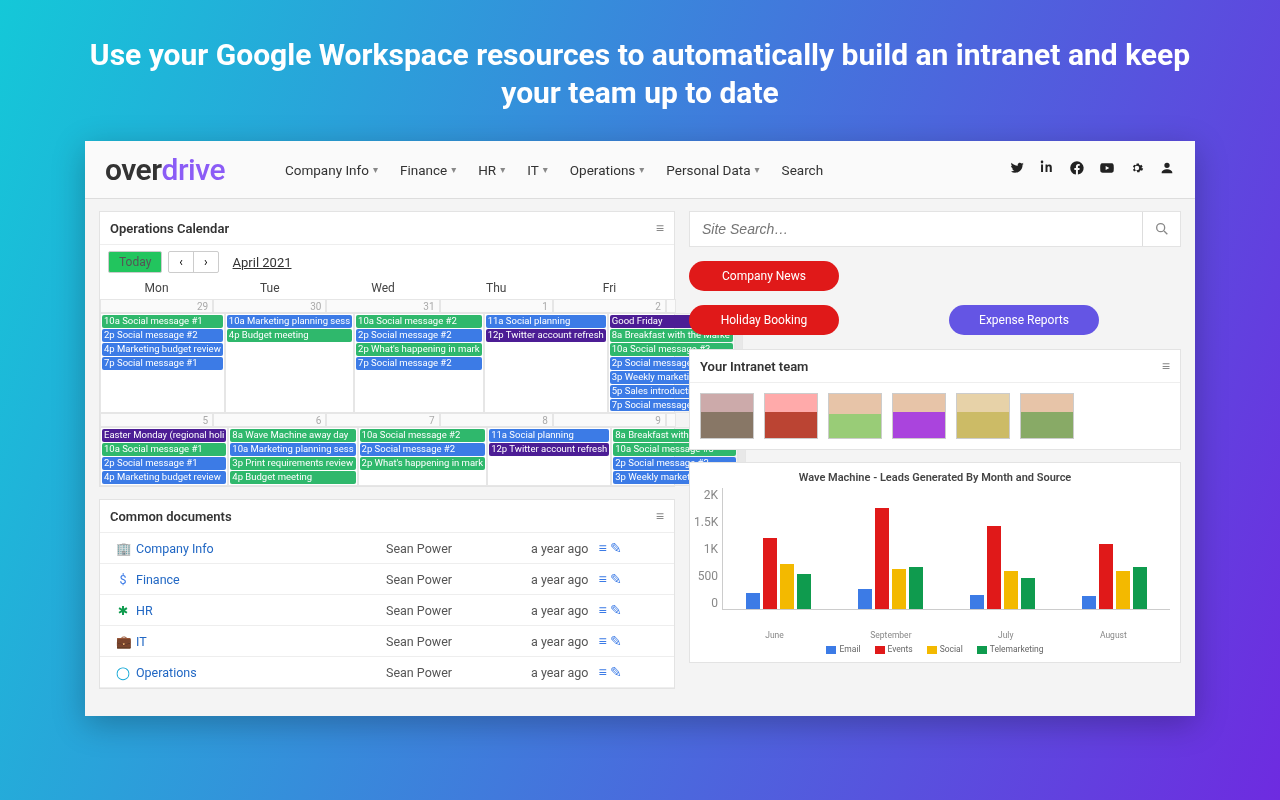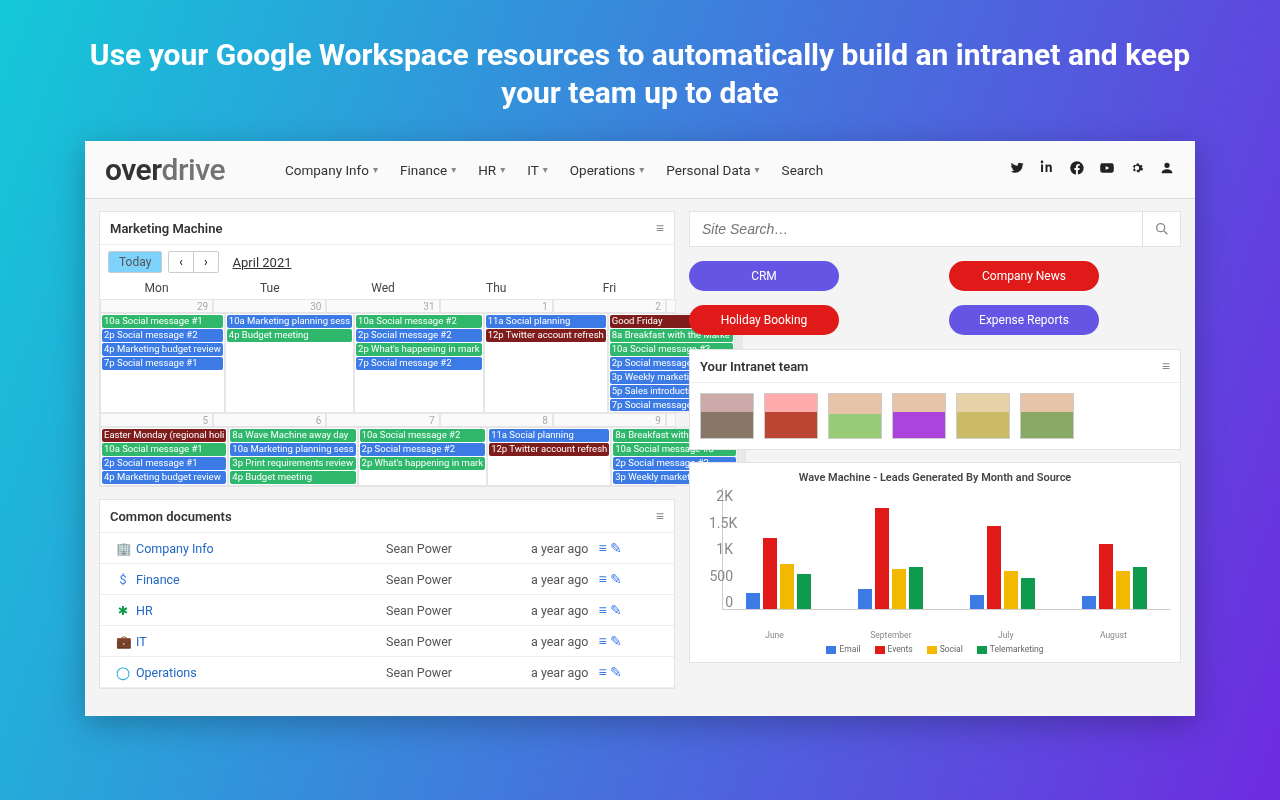--- a/index.html
+++ b/index.html
@@ -13,48 +13,48 @@
     font-size: 30px; font-weight: 700; line-height: 1.25;
   }
   .app {
     background: #f4f4f4; width: 1110px; margin: 10px auto 0; height: 575px;
     box-shadow: 0 8px 30px rgba(0,0,0,.25); overflow: hidden; position: relative;
   }
   
   .topbar { display: flex; align-items: center; background:#fafafa; height:58px; padding:0 20px; border-bottom:1px solid #ddd; }
   .logo { font-size: 30px; font-weight: 600; letter-spacing: -.5px; }
   .logo .rest { color:#333;margin-top:16px; }
-  .logo .drive { color:#737373; font-weight:500; }
+  .logo .drive { color:#8b5cf6; font-weight:500; }
   .nav { display:flex; gap:22px; margin-left:60px; font-size:13.5px; color:#333; }
   .nav-item { display:flex; align-items:center; gap:4px; cursor:pointer; }
   .chev { font-size:10px; color:#888; }
   .topright { margin-left:auto; display:flex; gap:14px; align-items:center; color:#222; }
   .topright svg, .topright .ic { width:16px; height:16px; fill:#222; }
   
   .main { display:flex; gap:14px; padding:12px 14px; }
   .left { width:576px; }
   .right { width:494px; }
   .panel { background:#fff; border:1px solid #e3e3e3; margin-bottom:12px; }
   .panel-h { display:flex; align-items:center; padding:8px 10px; font-size:13px; font-weight:600; color:#333; border-bottom:1px solid #eee;}
   .panel-h .ham { margin-left:auto; color:#888; font-size:14px; cursor:pointer; }
   
   .cal-ctrl { display:flex; align-items:center; gap:6px; padding:6px 8px; }
-  .cal-ctrl .btn { border:1px solid #ccc; background:#7dd3fc; padding:3px 10px; font-size:12px; color:#555; border-radius:2px; cursor:pointer;}
+  .cal-ctrl .btn { border:1px solid #ccc; background:#22c55e; padding:3px 10px; font-size:12px; color:#555; border-radius:2px; cursor:pointer;}
   .cal-ctrl .arrows { display:flex; border:1px solid #ccc; border-radius:2px; overflow:hidden;}
   .cal-ctrl .arrows span { padding:3px 10px; cursor:pointer; font-size:12px; }
   .cal-ctrl .arrows span:first-child { border-right:1px solid #ccc; }
   .cal-ctrl .month { margin-left:8px; font-size:13px; color:#333;text-decoration:underline; }
   .cal-head { display:grid; grid-template-columns: 1fr 1fr 1fr 1fr 1fr 8px; font-size:12px; color:#444; text-align:center; padding:2px 0 4px; }
   .cal-grid { display:grid; grid-template-columns: 1fr 1fr 1fr 1fr 1fr 8px; }
   .cell { border:1px solid #e6e6e6; min-height:12px; }
   .daterow .cell { text-align:right; font-size:10px; color:#aaa; padding:1px 4px; background:#fafafa; height:14px; }
   .ev { font-size:9.5px; color:#fff; padding:1px 2px; white-space:nowrap; overflow:hidden; text-overflow:ellipsis; border-radius:2px; margin:1px; line-height:1.15; }
   .ev.blue  { background:#3c7be6; }
   .ev.green { background:#2fb86c; }
-  .ev.teal  { background:#7f1d1d; }
+  .ev.teal  { background:#4c1d95; }
   .scrolltrack { background:#e8e8e8; }
   
   .docs-head { display:grid; grid-template-columns: 270px 145px 1fr; background:#2a3140; color:#eee; font-size:12px; font-weight:600; padding:7px 16px; }
   .docs-row { display:grid; grid-template-columns: 270px 145px 1fr; font-size:12.5px; color:#2268c4; padding:7px 16px; border-bottom:1px solid #eee; align-items:center; }
   .docs-row .own,.docs-row .mod { color:#555; }
   .doc-ic { display:inline-block; width:14px; text-align:center; margin-right:6px; }
   .mod { display:flex; align-items:center; gap:6px; }
   .mod .acts { color:#3c7be6; font-size:14px; margin-left:4px;}
   
   .search { display:flex; align-items:center; background:#fff; border:1px solid #e3e3e3; height:36px; margin-bottom:14px; }
@@ -67,21 +67,21 @@
   .team { display:flex; gap:10px; padding:10px; }
   .avatar { width:54px; height:46px; background:#777; border:1px solid #ccc; background-size:cover; }
   .avatar:nth-child(1){ background: linear-gradient(#caa 40%, #876 40%); }
   .avatar:nth-child(2){ background: linear-gradient(#faa 40%, #b43 40%); }
   .avatar:nth-child(3){ background: linear-gradient(#e7c4a8 45%, #9c7 45%); }
   .avatar:nth-child(4){ background: linear-gradient(#e7c4a8 40%, #a4d 40%); }
   .avatar:nth-child(5){ background: linear-gradient(#e7d2a8 40%, #cb6 40%); }
   .avatar:nth-child(6){ background: linear-gradient(#e7c4a8 40%, #8a6 40%); }
   .chart-panel .title { text-align:center; font-size:11px; font-weight:600; color:#444; padding:8px 0 4px; }
   .chart { height:140px; position:relative; padding:0 10px 18px 32px; }
-  .yax { position:absolute; left:19px; top:0; bottom:18px; width:24px; display:flex; flex-direction:column; justify-content:space-between; font-size:14px; color:#888; text-align:right; }
+  .yax { position:absolute; left:4px; top:0; bottom:18px; width:24px; display:flex; flex-direction:column; justify-content:space-between; font-size:12px; color:#888; text-align:right; }
   .plot { display:flex; height:100%; align-items:flex-end; justify-content:space-around; border-left:1px solid #ccc; border-bottom:1px solid #ccc; }
   .group { display:flex; align-items:flex-end; gap:3px; }
   .bar { width:14px; }
   .bar.b1{ background:#3c7be6;} .bar.b2{ background:#e01919;} .bar.b3{ background:#f3b900;} .bar.b4{ background:#0f9b4e;}
   .xlabels { display:flex; justify-content:space-around; font-size:8.5px; color:#888; padding:2px 10px 0 32px;}
   .legend { display:flex; justify-content:center; gap:14px; font-size:8.5px; color:#666; padding:4px 0 8px;}
   .sw { display:inline-block; width:10px; height:8px; margin-right:3px; vertical-align:middle;}
 </style>
 </head>
 <body>
@@ -144,21 +144,21 @@
           </svg></span>
     </div>
   </div>
 
   <div class="main">
 
     <div class="left">
 
       <div class="panel">
         <div class="panel-h">
-          <span>Marketing Machine</span>
+          <span>Operations Calendar</span>
           <span class="ham">≡</span>
         </div>
         <div class="cal-ctrl">
           <span class="btn">Today</span>
           <span class="arrows">
             <span>‹</span>
             <span>›</span>
           </span>
           <span class="month">April 2021</span>
         </div>
@@ -307,21 +307,20 @@
         <input placeholder="Site Search…" style="">
         <div class="sbtn">
           <svg width="16" height="16" viewBox="0 0 24 24" fill="none" stroke="#888" stroke-width="2">
               <circle cx="10" cy="10" r="6"></circle>
               <path d="M20 20l-5-5"></path>
             </svg>
         </div>
       </div>
 
       <div class="pillrow">
-        <div class="pill purple">CRM</div>
         <div class="pill red">Company News</div>
       </div>
       <div class="pillrow">
         <div class="pill red">Holiday Booking</div>
         <div class="pill purple">Expense Reports</div>
       </div>
 
       <div class="panel">
         <div class="panel-h">
           <span>Your Intranet team</span>

